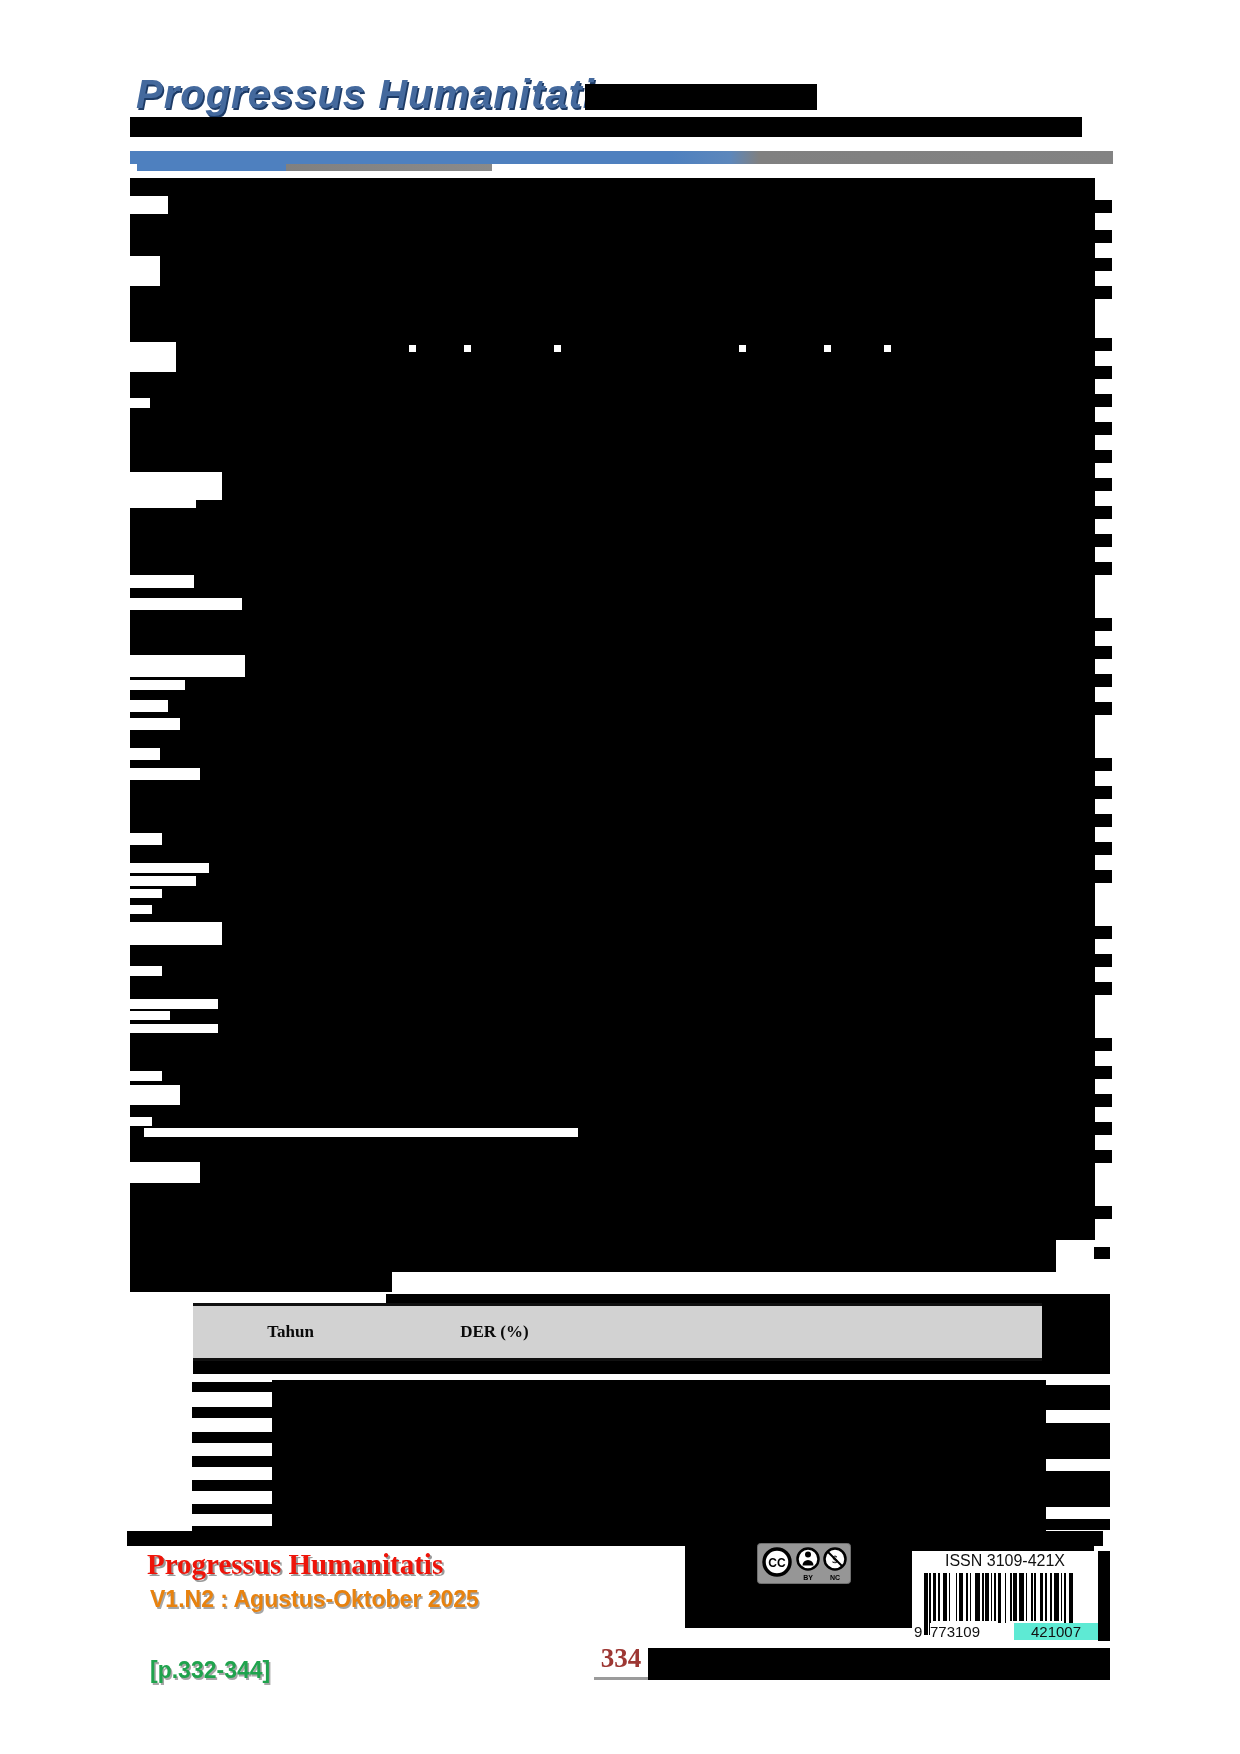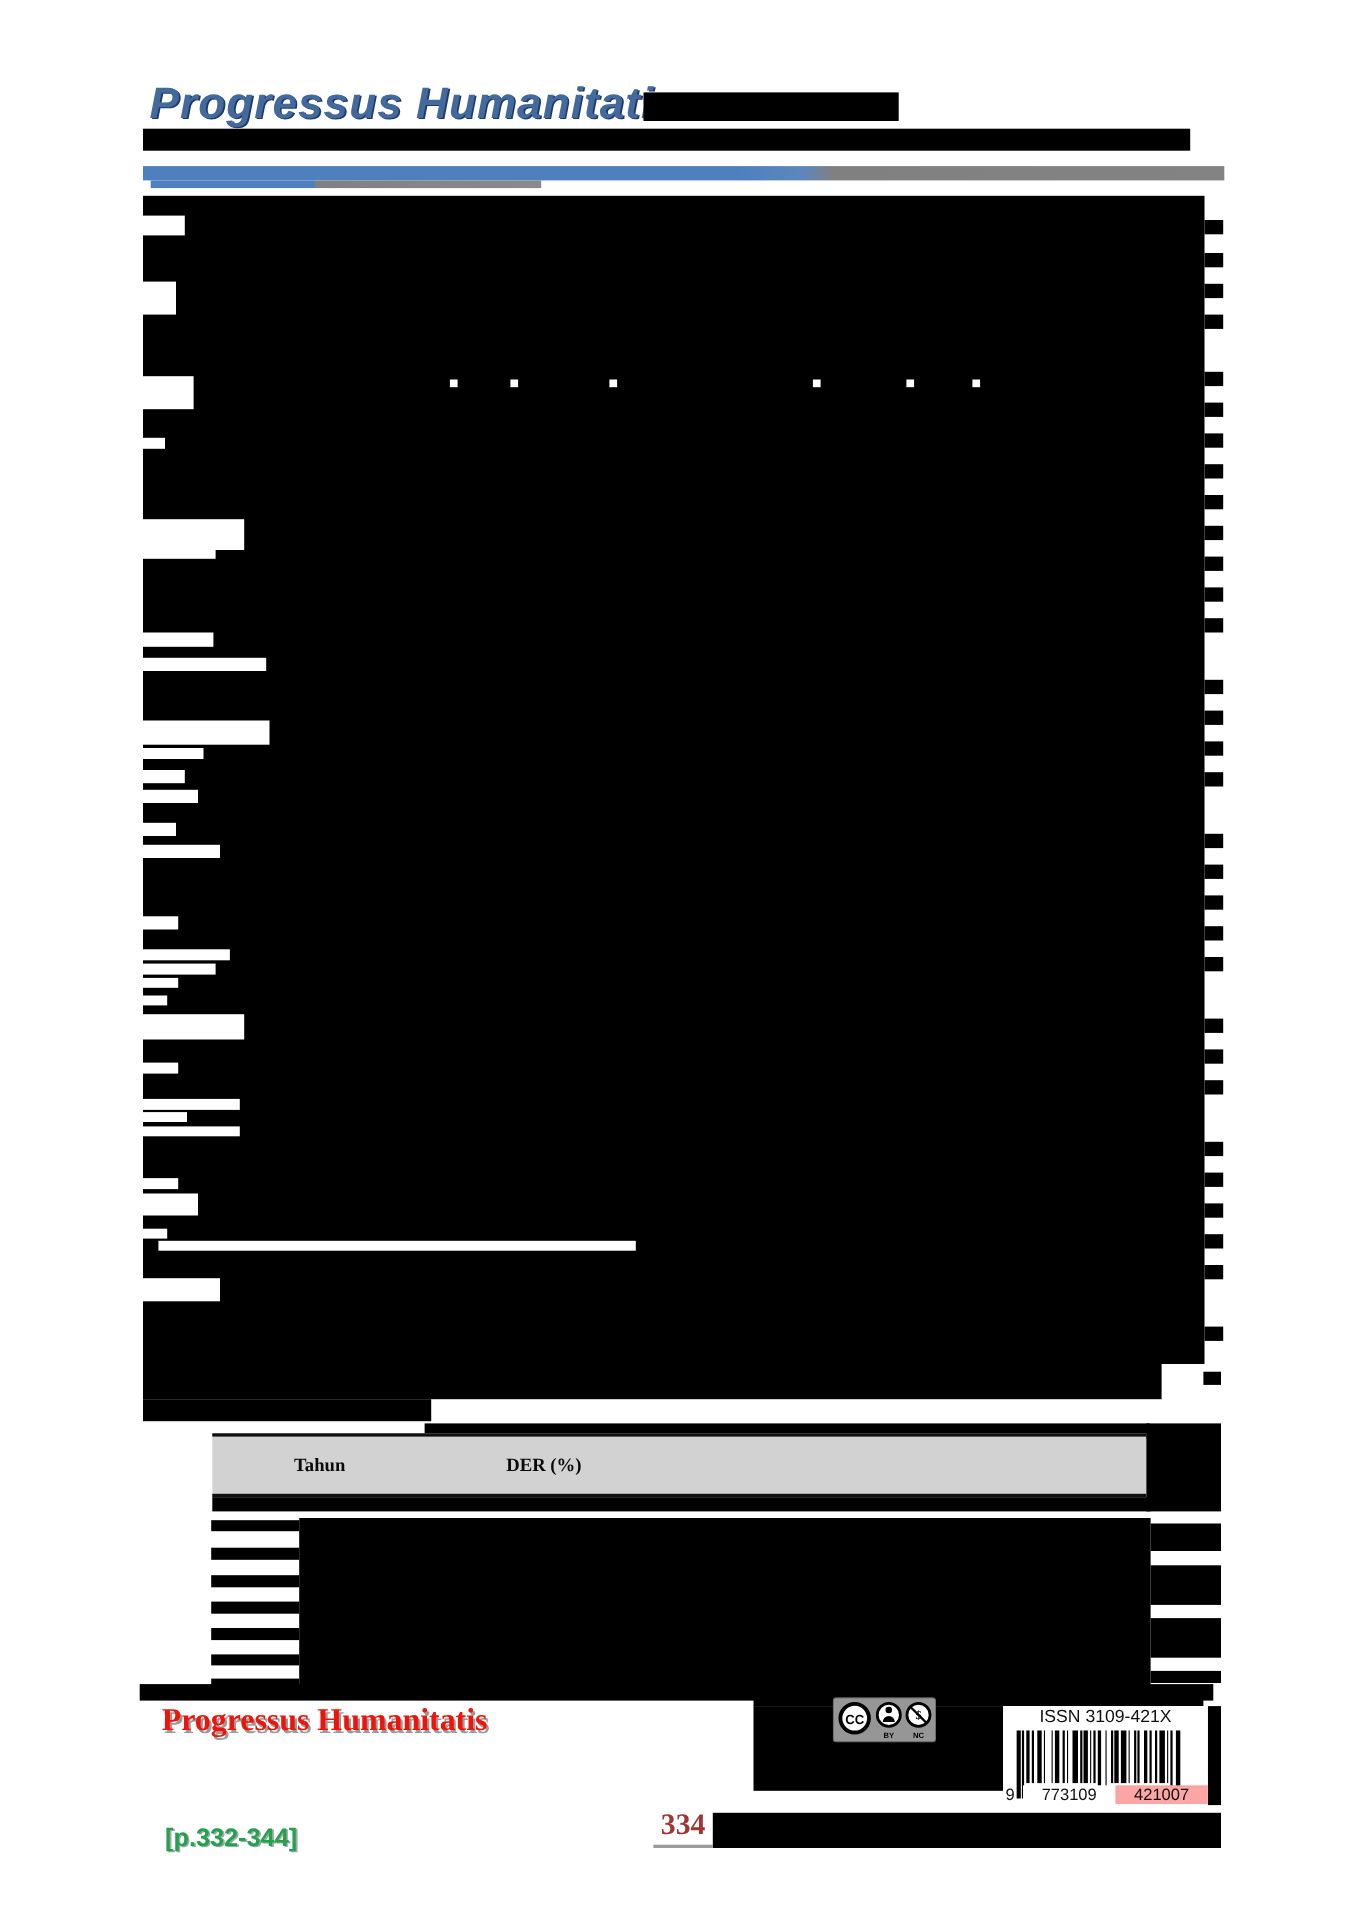--- a/index.html
+++ b/index.html
@@ -39,22 +39,22 @@
   .page-number-line{left:594px;top:1677px;width:54px;height:3px;background:#9b9b9b;}
   
   .barcode-box{left:912px;top:1551px;width:186px;height:90px;background:#fff;}
   .bc-label{position:absolute;top:1px;left:0;width:100%;text-align:center;
     font-family:"Liberation Sans",sans-serif;font-size:16px;color:#111;white-space:nowrap;}
   .bc-bars{position:absolute;left:12px;top:22px;width:166px;height:64px;overflow:hidden;}
   .bc-bar{position:absolute;top:0;background:#000;}
   .bc-digits{position:absolute;left:0;bottom:1px;width:100%;display:flex;
     font-family:"Liberation Sans",sans-serif;font-size:15px;color:#111;}
   .bc-d9{width:16px;text-align:left;padding-left:2px;}
-  .bc-dm{flex:1;text-align:center;background:#fff;}
-  .bc-dr{flex:1;text-align:center;background:#fca5a5;}
+  .bc-dm{flex:1;text-align:left;background:#fff;}
+  .bc-dr{flex:1;text-align:center;background:#5eead4;}
   .cc-badge{left:757px;top:1543px;}
 </style>
 </head>
 <body>
 
 <div class="page">
 
   <div class="abs journal-title">Progressus Humanitatis</div>
   <div class="abs rule-main"></div>
   <div class="abs rule-sub"></div>
@@ -159,20 +159,21 @@
       <div class="th c0">
         <div>Tahun</div>
       </div>
       <div class="th c1">
         <div>DER (%)</div>
       </div>
     </div>
   </div>
 
   <div class="abs footer-journal">Progressus Humanitatis</div>
+  <div class="abs footer-volume">V1.N2 : Agustus-Oktober 2025</div>
   <div class="abs footer-pages">[p.332-344]</div>
   <div class="abs page-number">334</div>
   <div class="abs page-number-line"></div>
 
   <svg class="abs cc-badge" width="94" height="41" viewBox="0 0 94 41">
     <rect x="0.5" y="0.5" width="93" height="40" rx="3" fill="#969696" stroke="#6f6f6f"></rect>
     <g>
       <circle cx="20" cy="19" r="13" fill="#fff" stroke="#000" stroke-width="3.5"></circle>
       <text x="20" y="24" text-anchor="middle" font-family="Liberation Sans, sans-serif" font-size="12" font-weight="bold" fill="#000">CC</text>
     </g>

